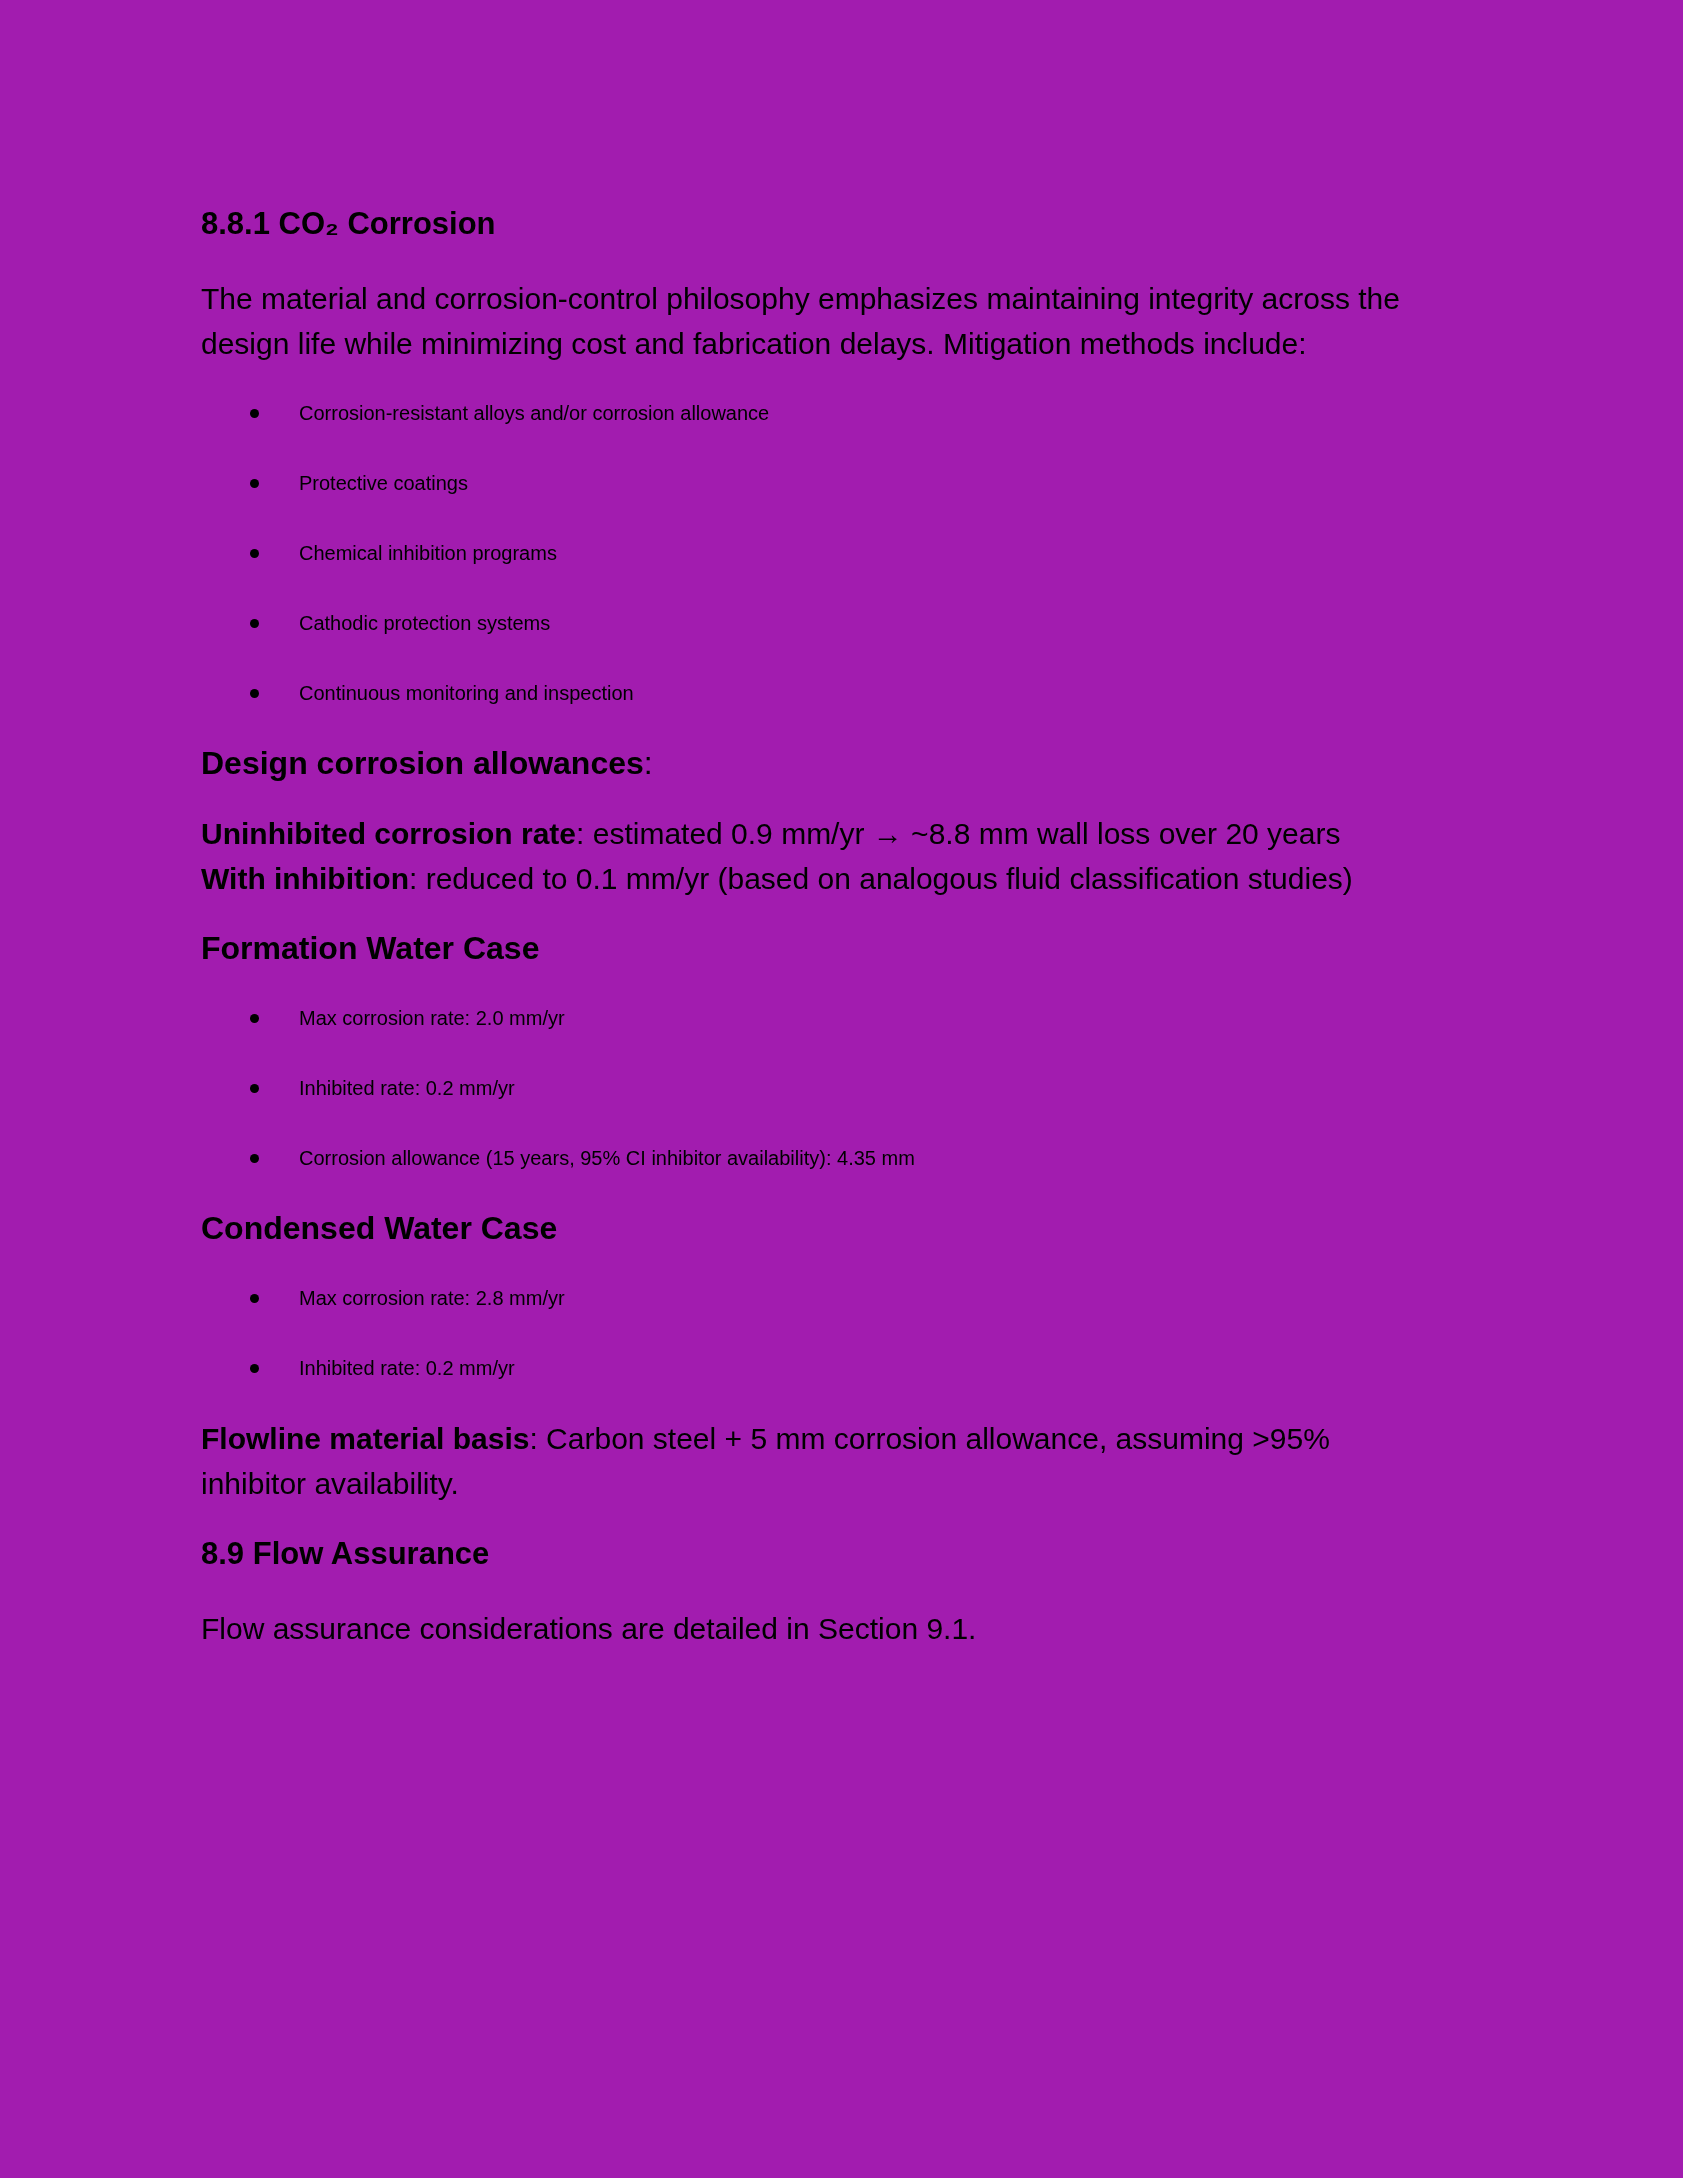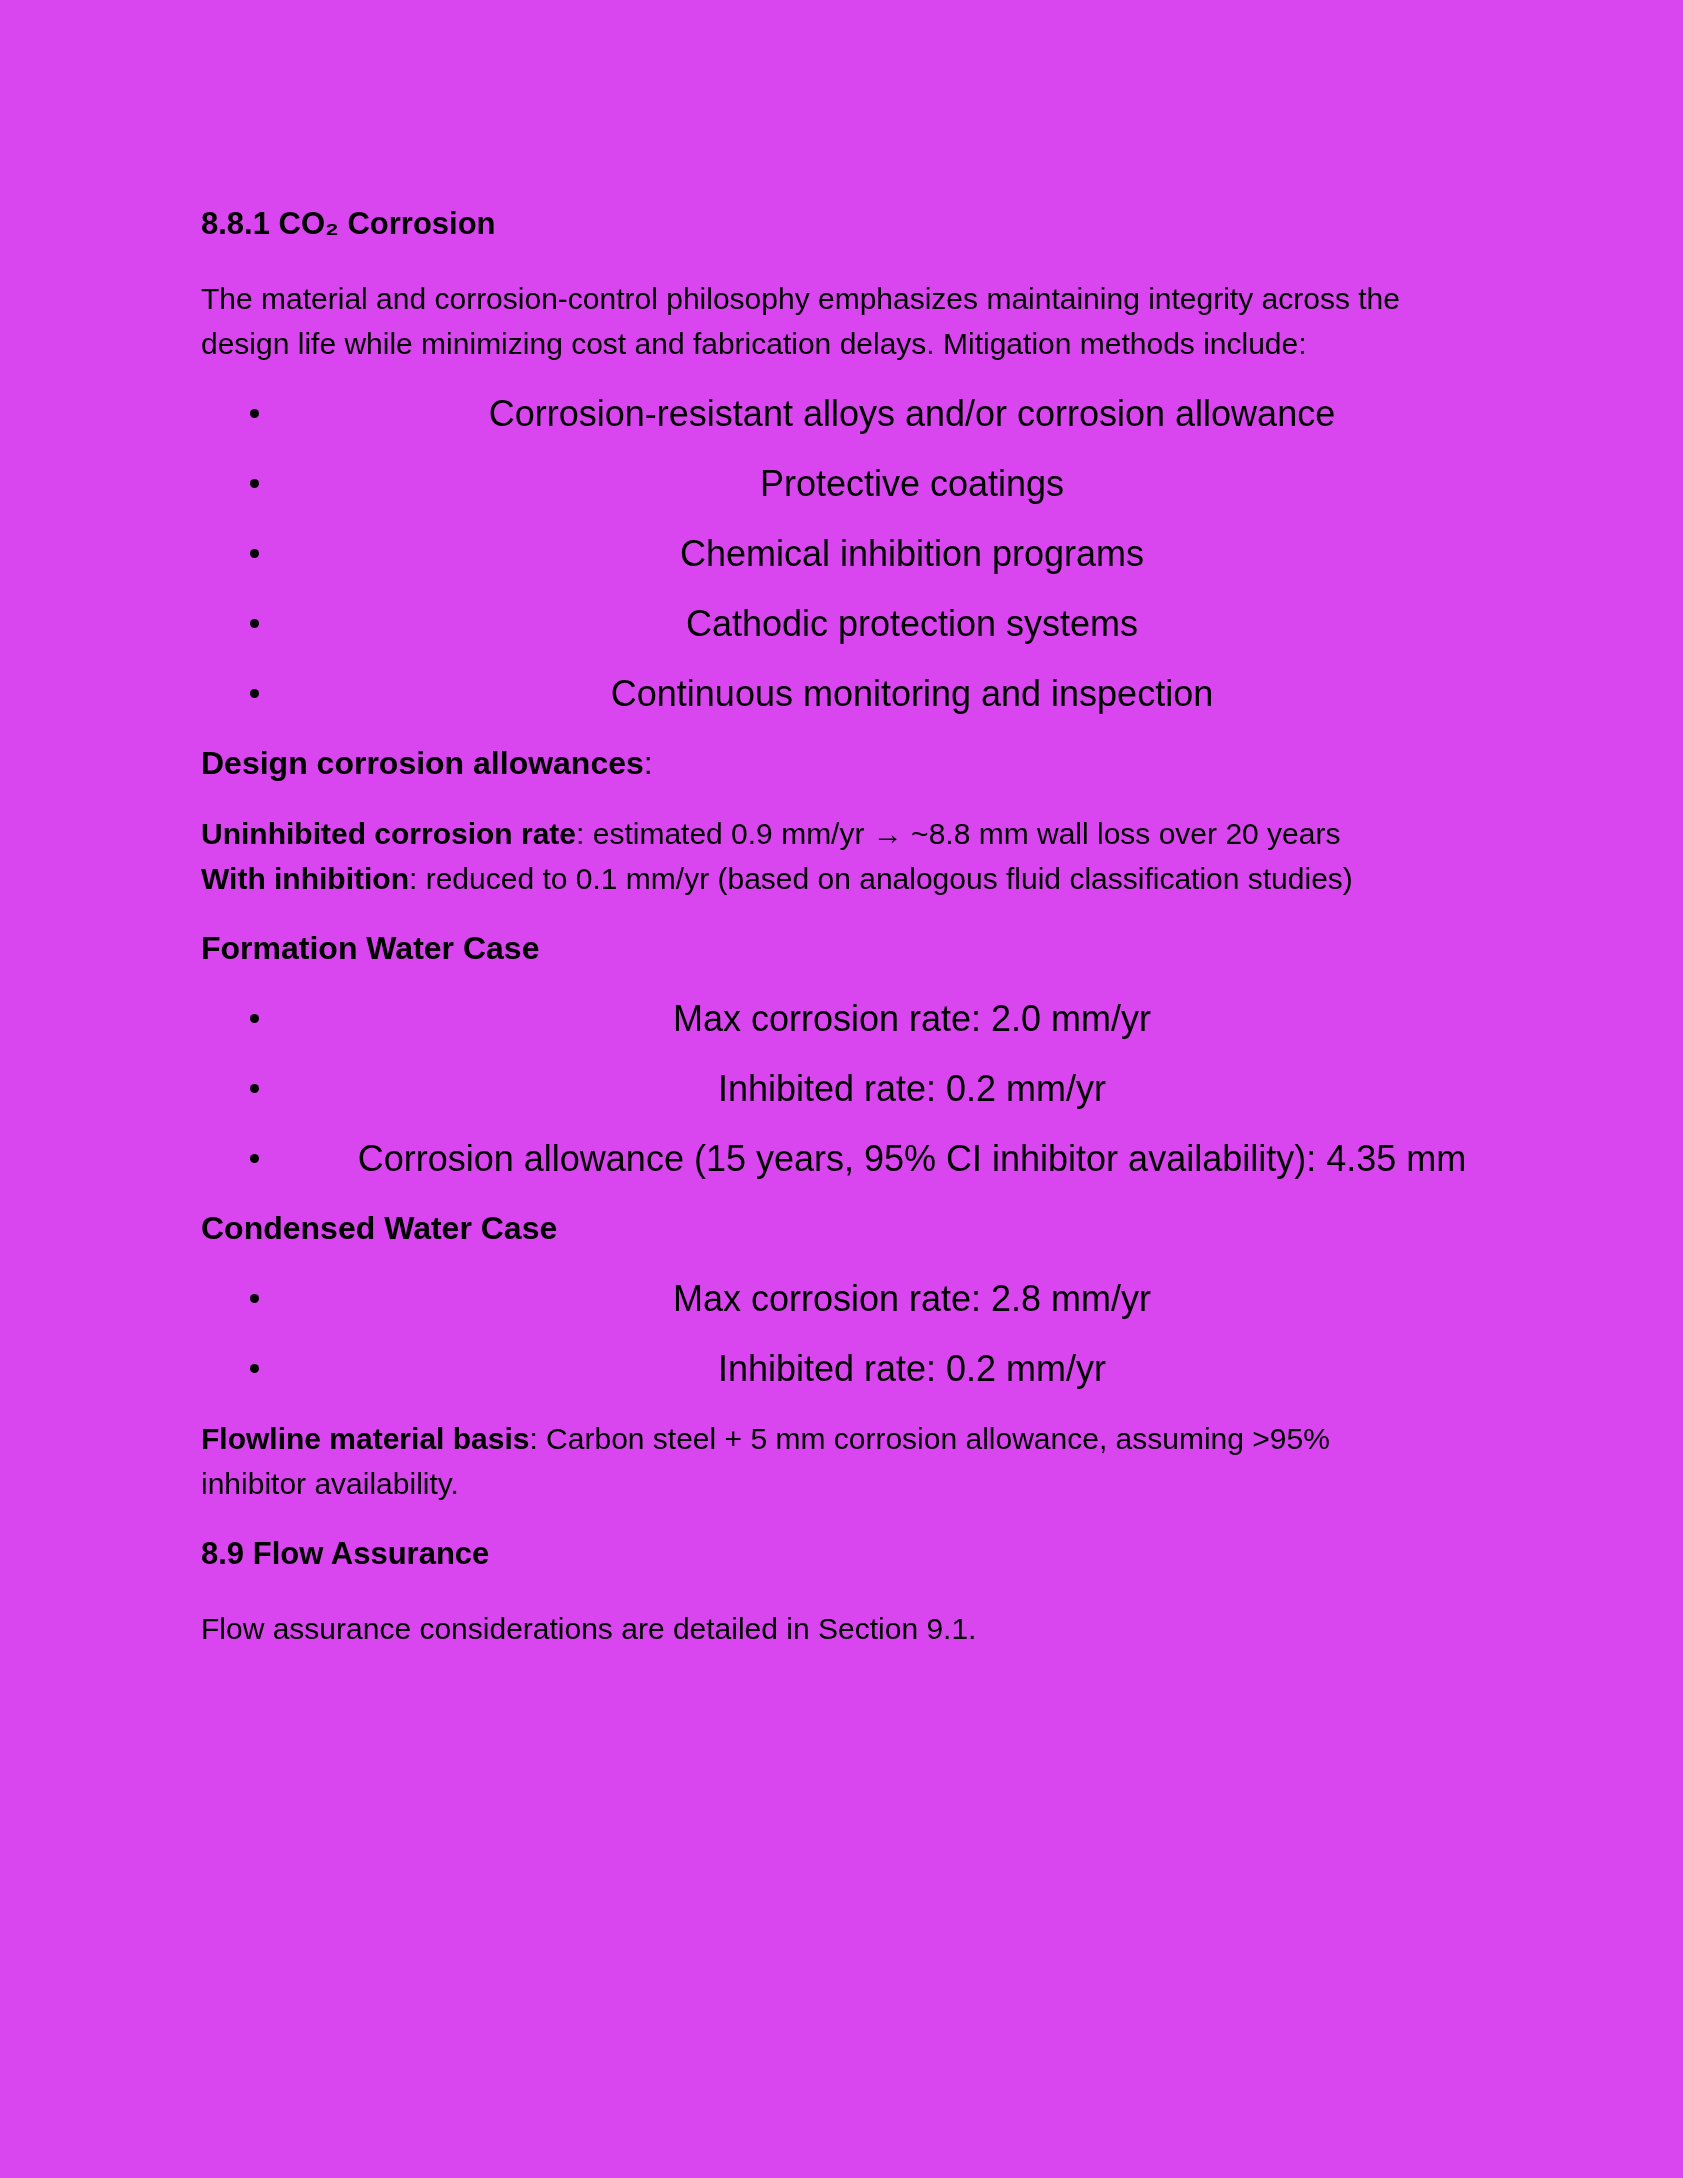--- a/index.html
+++ b/index.html
@@ -6,21 +6,21 @@
     margin: 0;
     padding: 0;
     width: 1683px;
     height: 2178px;
     background: #ffffff;
   }
   .page {
     position: relative;
     width: 1683px;
     height: 2178px;
-    background: #d946ef;
+    background: #a21caf;
     overflow: hidden;
     font-family: "Liberation Sans", "DejaVu Sans", sans-serif;
     color: #000000;
     -webkit-font-smoothing: antialiased;
   }
   .doc {
     padding: 201px 158px 0 201px;
   }
   .section-heading {
     font-size: 31px;
@@ -50,24 +50,23 @@
     font-weight: 700;
   }
   ul.bullets {
     list-style: none;
     margin: 0;
     padding: 0;
   }
   ul.bullets li {
     position: relative;
     padding-left: 98px;
-    font-size: 36px;
+    font-size: 20px;
     line-height: 45px;
     margin: 0 0 25px 0;
-    text-align: center;
   }
   ul.bullets li::before {
     content: "";
     position: absolute;
     left: 49px;
     top: 18px;
     width: 9px;
     height: 9px;
     border-radius: 50%;
     background: #000000;

